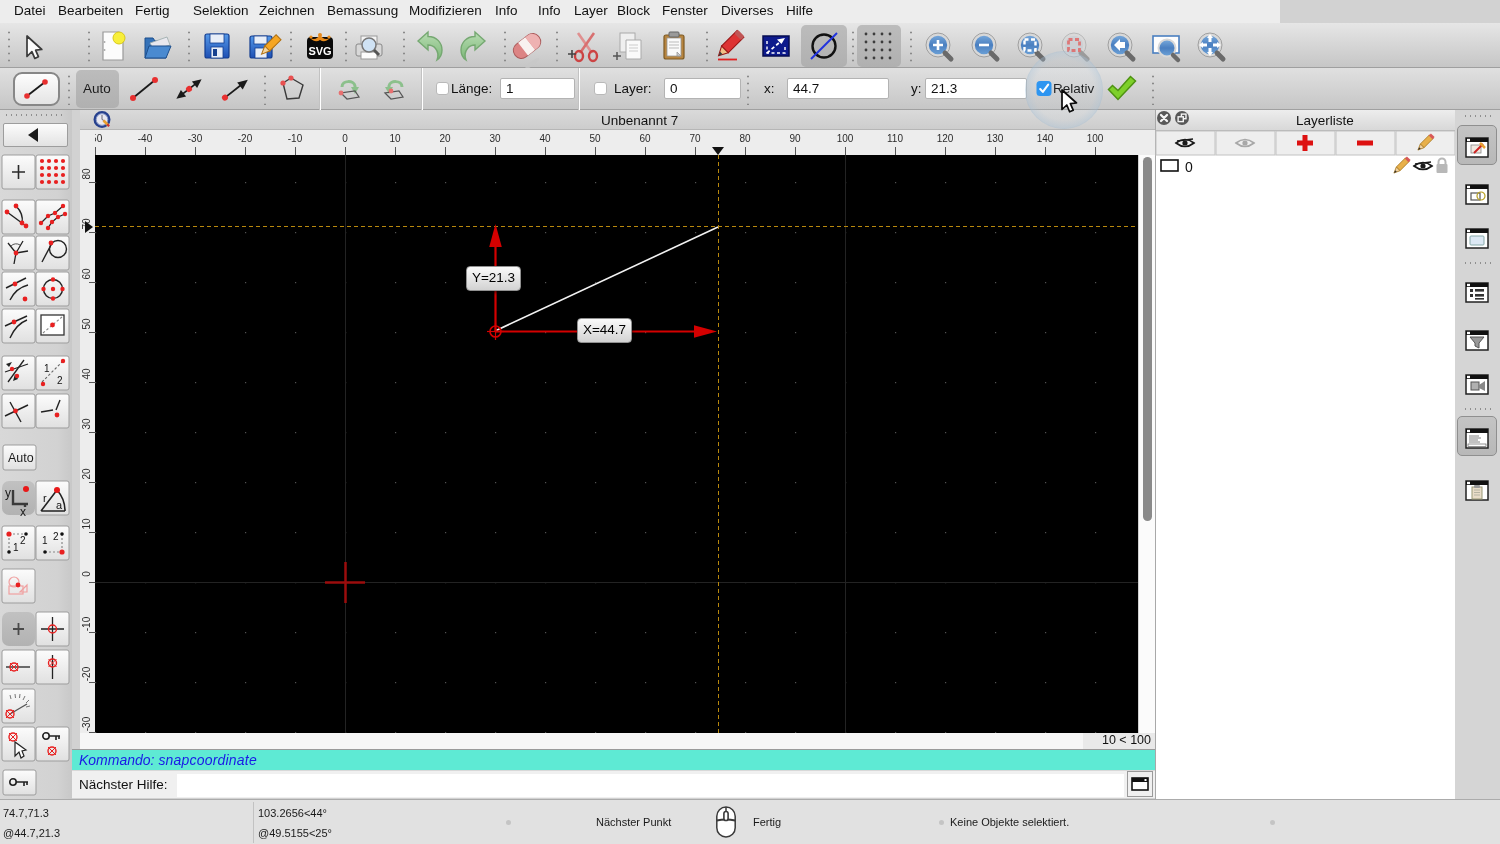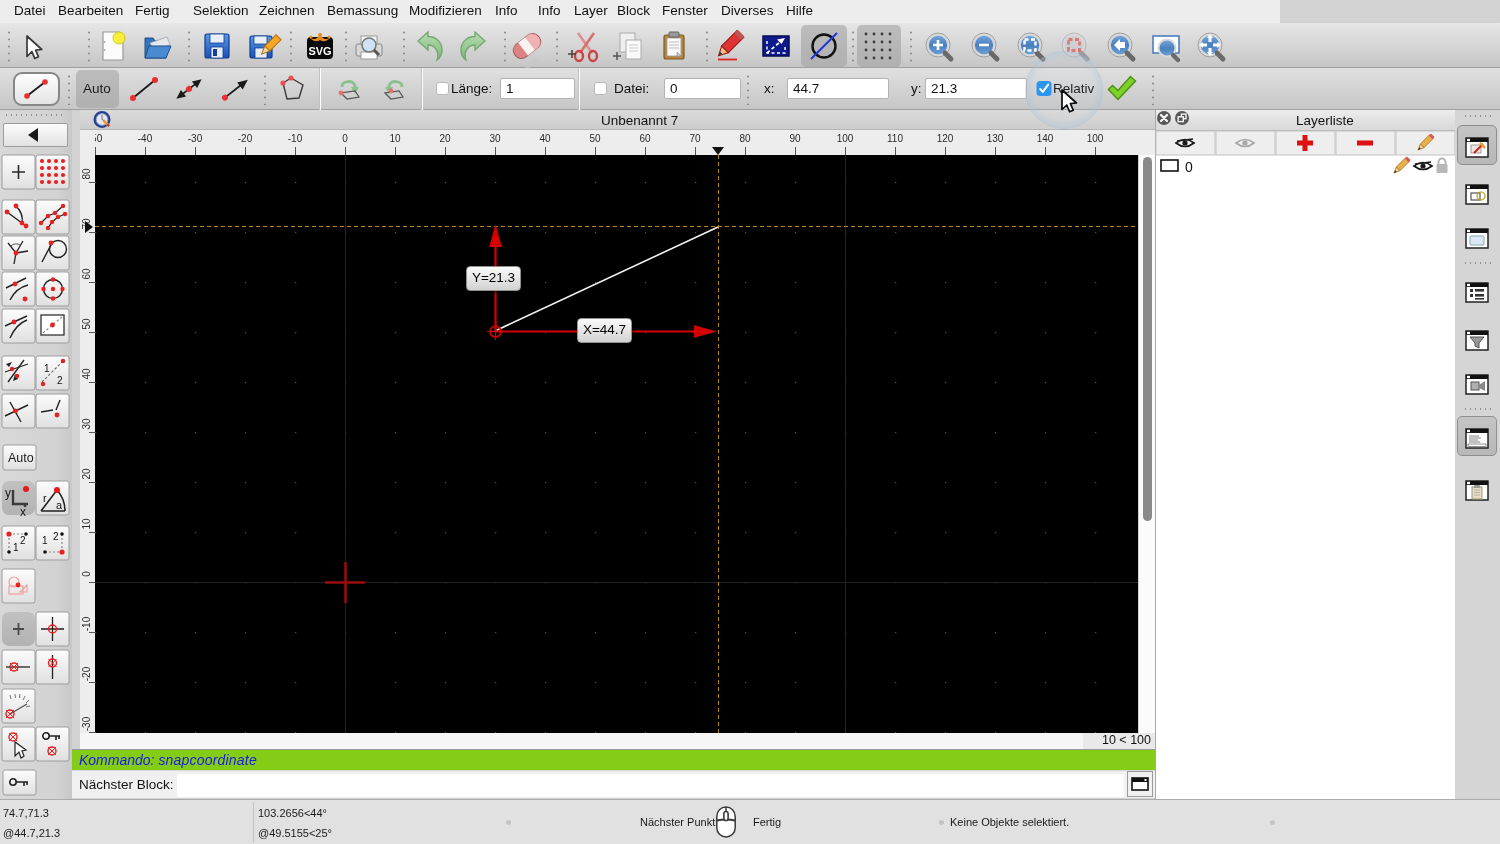--- a/index.html
+++ b/index.html
@@ -19,21 +19,21 @@
   #palette { left:0; top:110px; width:72px; height:689px; background:linear-gradient(90deg,#d8d8d8 0%,#d2d2d2 80%,#c8c8c8 100%); }
   .pbtn { position:absolute; background:linear-gradient(#fcfcfc,#e2e2e2); border:1px solid #9d9d9d; border-radius:2px; }
   #cwin-title { left:80px; top:110px; width:1075px; height:20px; background:linear-gradient(#dadada,#cdcdcd); border-bottom:1px solid #b6b6b6; }
   #hruler { left:95px; top:130px; width:1060px; height:25px; background:#ededed; overflow:hidden; }
   #hcorner { left:80px; top:130px; width:15px; height:25px; background:#ededed; }
   #vruler { left:80px; top:155px; width:15px; height:578px; background:#ededed; overflow:hidden; }
   #canvas { left:95px; top:155px; width:1043px; height:578px; background:#fde047; }
   #vsb { left:1138px; top:155px; width:17px; height:578px; background:#fbfbfb; border-left:1px solid #d0d0d0;}
   #hsb { left:80px; top:733px; width:1058px; height:16px; background:#f6f6f6; }
   #gridinfo { left:1083px; top:733px; width:72px; height:16px; background:#e9e9e9; font-size:12.5px; color:#111; text-align:right; padding:0px 4px 4px 0; }
-  #cmdline { left:72px; top:749px; width:1083px; height:21px; background:#84cc16; border-top:1px solid #9a9a9a; font-size:14px; }
+  #cmdline { left:72px; top:749px; width:1083px; height:21px; background:#5eead4; border-top:1px solid #9a9a9a; font-size:14px; }
   #nprow { left:72px; top:770px; width:1083px; height:28px; background:#f0f0f0; border-top:1px solid #d8d8d8; }
   .rlbl { position:absolute; font-size:10px; color:#2b2b2b; }
   #lpanel { left:1155px; top:110px; width:300px; height:689px; background:#fff; border-left:1px solid #a8a8a8; }
   #lp-title { position:absolute; left:1155px; top:110px; width:300px; height:21px; background:linear-gradient(#ededed,#d8d8d8); border-bottom:1px solid #b5b5b5; border-left:1px solid #a8a8a8;}
   #rstrip { left:1455px; top:110px; width:45px; height:689px; background:#d5d5d5; }
   .rbtn { position:absolute; width:40px; height:40px; }
   .rbtn-sel { background:linear-gradient(#c4c4c4,#b8b8b8); border:1px solid #8f8f8f; border-radius:5px; }
   .hdots { position:absolute; height:2px; background-image:radial-gradient(circle,#8f8f8f 0.8px, transparent 1.1px); background-size:5px 2px; background-repeat:repeat-x; }
   #statusbar { left:0; top:799px; width:1500px; height:45px; background:#e1e1e1; border-top:1px solid #ababab; font-size:11px; color:#1a1a1a; }
   #statusbar div { position:absolute; white-space:nowrap; }
@@ -271,21 +271,21 @@
 <div class="vline" style="left:319px;top:0;height:42px"></div>
 <div class="vline" style="left:421px;top:0;height:42px"></div>
 <div class="vline" style="left:578px;top:0;height:42px"></div>
 <div style="position:absolute;left:13px;top:4px;width:47px;height:34px;border:2.5px solid #878787;border-radius:9px;background:linear-gradient(#fdfdfd,#e4e4e4)"></div>
 <div class="pressedbtn" style="left:76px;top:2px;width:43px;height:38px"></div>
 <div class="lbl" style="left:83px;top:13px;color:#1c1c1c">Auto</div>
 <div class="cb" style="left:436px;top:14px"></div>
 <div class="lbl" style="left:451px;top:13px">Länge:</div>
 <div class="field" style="left:500px;top:10px;width:75px">1</div>
 <div class="cb" style="left:594px;top:14px"></div>
-<div class="lbl" style="left:614px;top:13px">Datei:</div>
+<div class="lbl" style="left:614px;top:13px">Layer:</div>
 <div class="field" style="left:664px;top:10px;width:77px">0</div>
 <div class="lbl" style="left:764px;top:13px">x:</div>
 <div class="field" style="left:787px;top:10px;width:102px">44.7</div>
 <div class="lbl" style="left:911px;top:13px">y:</div>
 <div class="field" style="left:925px;top:10px;width:102px">21.3</div>
 <div class="lbl" style="left:1053px;top:13px">Relativ</div>
 <svg width="1200" height="42" style="position:absolute;left:0;top:0">
 
 <g transform="translate(36,21)">
   <line x1="-9" y1="7" x2="9" y2="-7" stroke="#1a1a1a" stroke-width="1.8"></line>
@@ -664,21 +664,21 @@
 
 <div id="vsb" class="abs">
     <div style="position:absolute;left:4px;top:2px;width:9px;height:364px;background:#8a8a8a;border-radius:4.5px"></div>
   </div>
 <div id="hsb" class="abs"></div>
 <div id="gridinfo" class="abs">10 &lt; 100</div>
 <div id="cmdline" class="abs">
     <i style="position:absolute;left:7px;top:2px;color:#1a1ae6">Kommando: <span style="letter-spacing:0.2px">snapcoordinate</span></i>
   </div>
 <div id="nprow" class="abs">
-<div style="position:absolute;left:7px;top:6px;font-size:13.5px;color:#111">Nächster Block:</div>
+<div style="position:absolute;left:7px;top:6px;font-size:13.5px;color:#111">Nächster Hilfe:</div>
 <div style="position:absolute;left:105px;top:3px;width:947px;height:23px;background:#fff"></div>
 <div style="position:absolute;left:1055px;top:0px;width:26px;height:26px;background:#f0f0f0;border:1px solid #9a9a9a">
       <svg width="24" height="24" style="position:absolute;left:0px;top:0px">
 <rect x="4" y="6" width="16" height="12" fill="#fff" stroke="#111" stroke-width="1.6"></rect>
 <rect x="4" y="6" width="16" height="4" fill="#111"></rect>
 <rect x="16.5" y="7" width="2" height="2" fill="#fff"></rect>
 </svg>
 </div>
 </div>
 
@@ -811,21 +811,21 @@
 
 </div>
 
 <div id="statusbar" class="abs">
   <div style="left:3px;top:7px">74.7,71.3</div>
   <div style="left:3px;top:27px">@44.7,21.3</div>
   <div style="left:253px;top:2px;width:1px;height:41px;background:#c2c2c2"></div>
   <div style="left:258px;top:7px">103.2656&lt;44°</div>
   <div style="left:258px;top:27px">@49.5155&lt;25°</div>
   <div style="left:506px;top:20px;width:5px;height:5px;background:#c4c4c4;border-radius:3px"></div>
-  <div style="left:640px;top:16px">Nächster Punkt</div>
+  <div style="left:596px;top:16px">Nächster Punkt</div>
   <svg width="26" height="38" style="position:absolute;left:714px;top:4px">
 <rect x="2.8" y="3" width="18.4" height="30" rx="9.2" fill="#fff" stroke="#3a3a3a" stroke-width="1.5"></rect>
 <path d="M 2.8,16.5 Q 12,14.5 21.2,16.5" fill="none" stroke="#3a3a3a" stroke-width="1.8"></path>
 <line x1="12" y1="3" x2="12" y2="10" stroke="#3a3a3a" stroke-width="1.5"></line>
 <rect x="9.9" y="7.5" width="4.2" height="9" rx="2.1" fill="#fff" stroke="#3a3a3a" stroke-width="1.6"></rect>
 </svg>
 
   <div style="left:753px;top:16px">Fertig</div>
   <div style="left:939px;top:20px;width:5px;height:5px;background:#c4c4c4;border-radius:3px"></div>
   <div style="left:950px;top:16px">Keine Objekte selektiert.</div>

